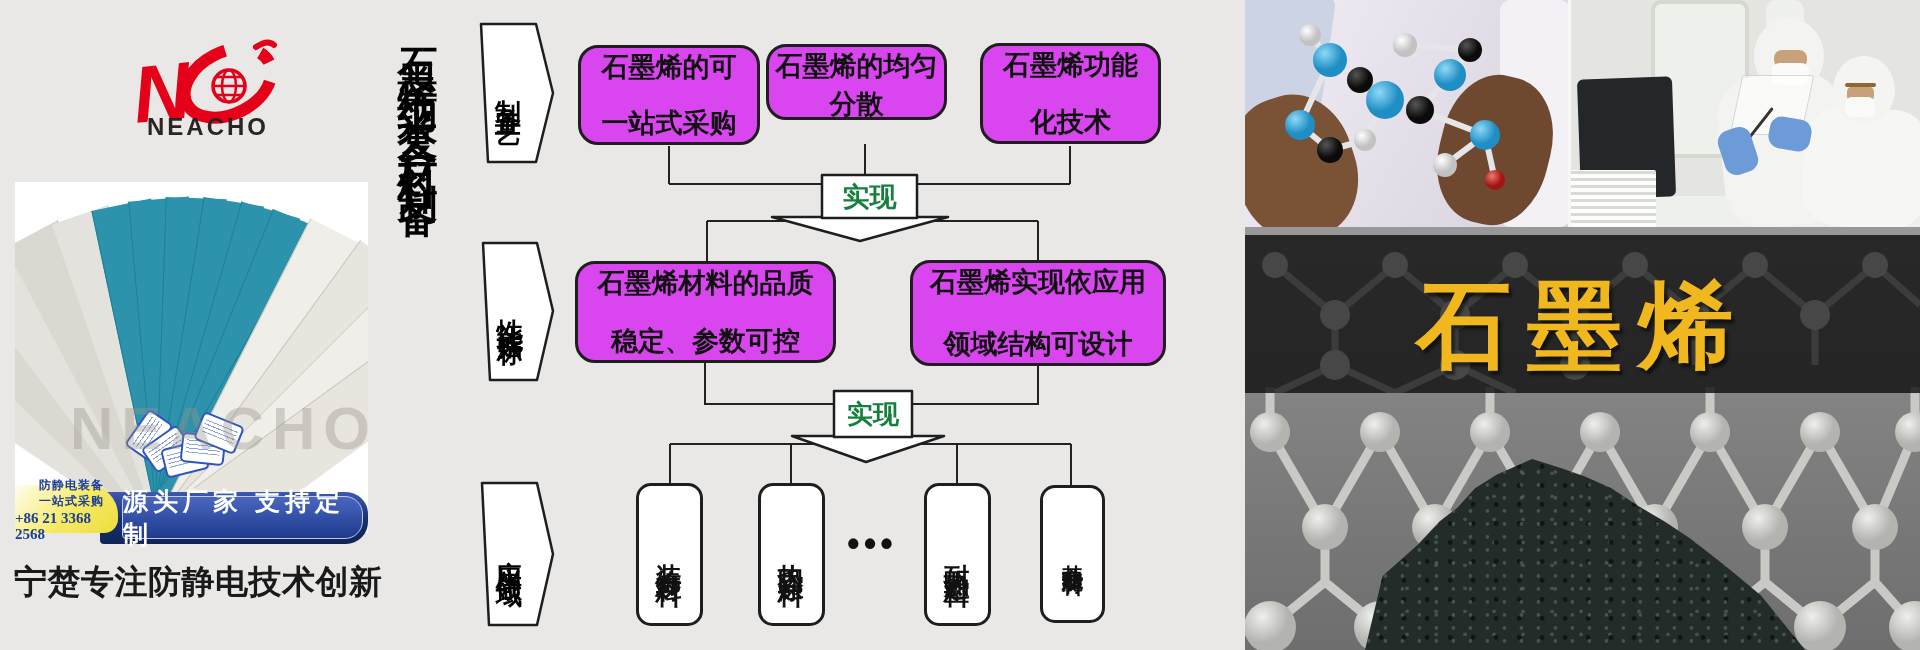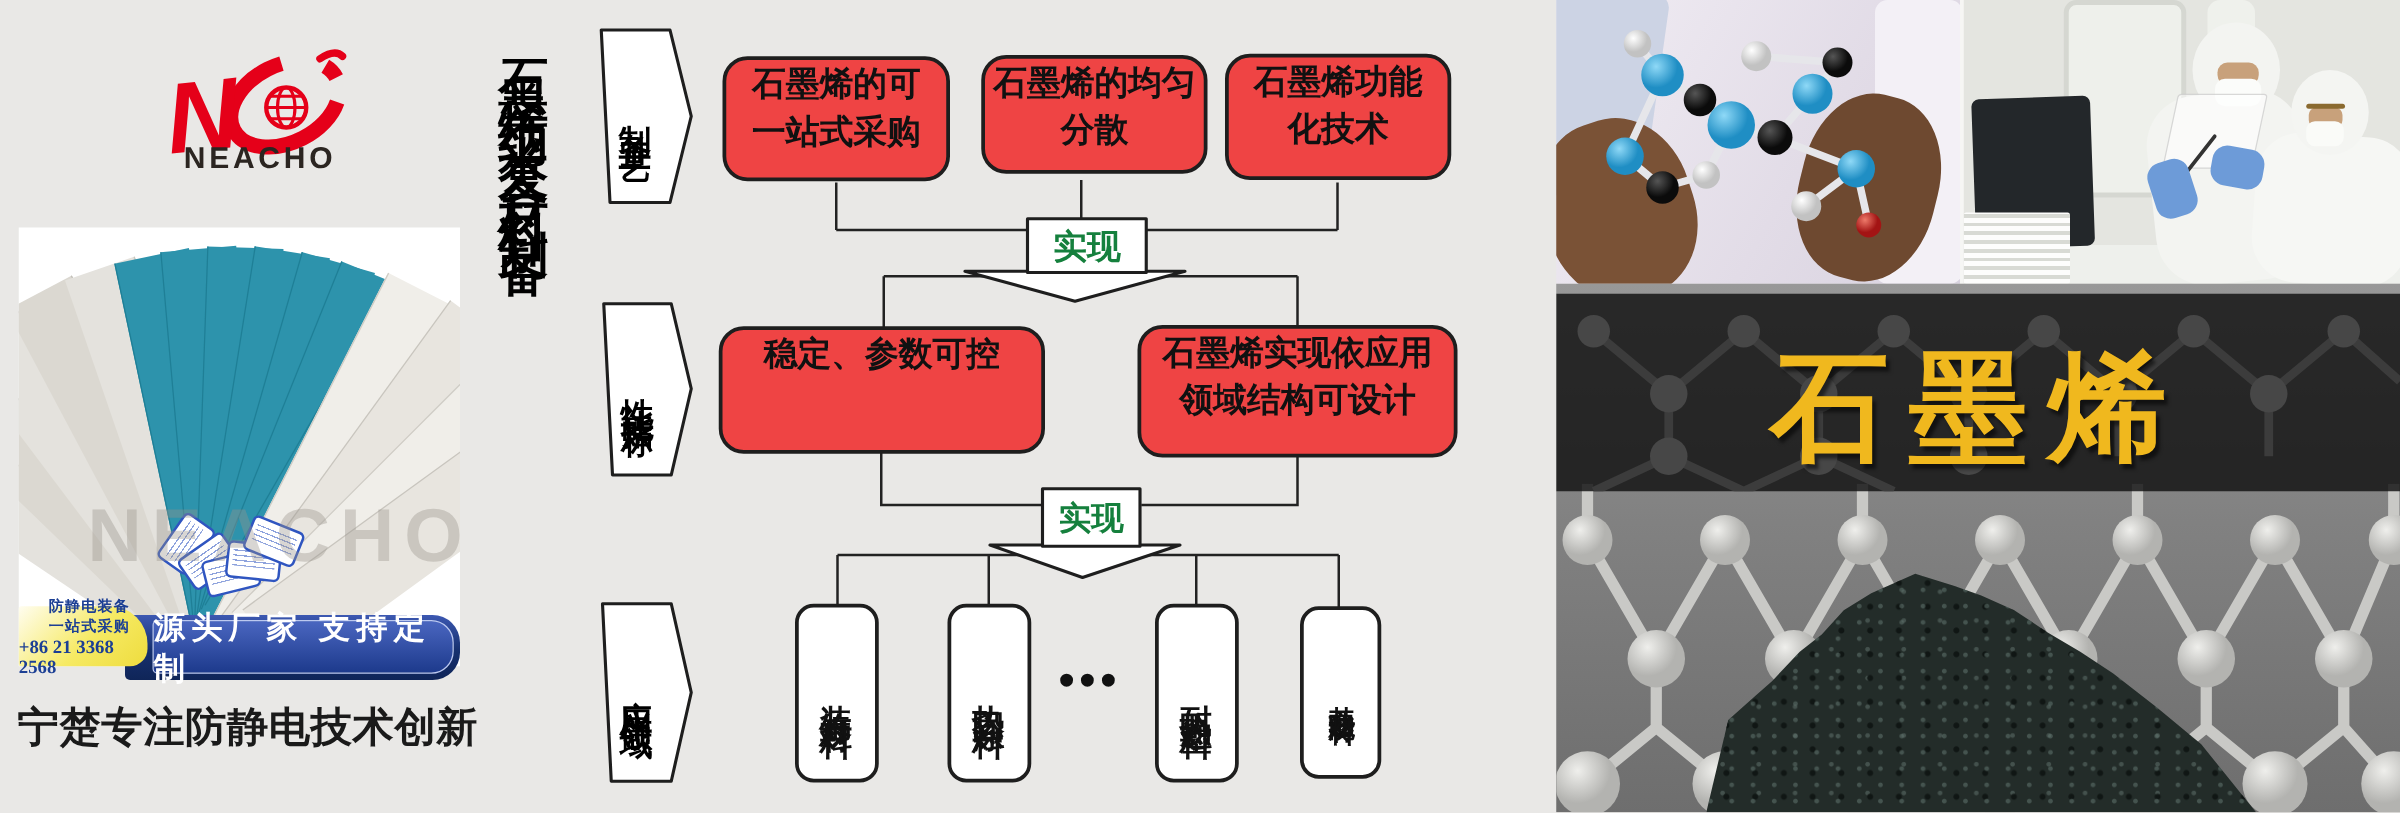--- a/index.html
+++ b/index.html
@@ -38,22 +38,22 @@
   .badge-phone{font-size:15px;margin-top:1px;letter-spacing:0;font-family:Liberation Serif, serif;}
   #tagline{left:14px;top:560px;width:380px;font-size:33px;font-weight:600;color:#1a1a1a;
            letter-spacing:0.5px;white-space:nowrap;}
 
   
   #vtitle{left:391px;top:16px;height:632px;writing-mode:vertical-rl;text-orientation:upright;
           font-size:40px;font-weight:700;color:#000;letter-spacing:15px;}
 
   
   #flow-svg{left:0;top:0;z-index:1;pointer-events:none;}
-  .fbox{position:absolute;box-sizing:border-box;background:#ef4444;border:3px solid #1e1e1e;
-        border-radius:20px;display:flex;flex-direction:column;align-items:center;justify-content:flex-start;
+  .fbox{position:absolute;box-sizing:border-box;background:#d946ef;border:3px solid #1e1e1e;
+        border-radius:20px;display:flex;flex-direction:column;align-items:center;justify-content:space-between;
         font-weight:700;color:#111;font-size:27px;line-height:38px;text-align:center;z-index:2;}
   .vbox{position:absolute;box-sizing:border-box;background:#fff;border:3px solid #1e1e1e;
         border-radius:15px;display:flex;align-items:center;justify-content:center;
         font-weight:700;color:#111;z-index:2;}
   .vtext{writing-mode:vertical-rl;text-orientation:upright;font-size:26px;letter-spacing:6px;}
   .stage-label{position:absolute;z-index:3;display:flex;align-items:center;justify-content:center;}
   .rib{position:absolute;z-index:3;display:flex;align-items:center;justify-content:center;
        font-weight:700;font-size:27px;color:#15803d;text-align:right;}
   #dots{left:836px;top:524px;width:72px;height:40px;display:flex;align-items:center;justify-content:center;
         font-size:36px;letter-spacing:4px;color:#111;z-index:2;font-weight:700;}
@@ -180,33 +180,34 @@
     <span class="vtext" style="letter-spacing:7px;font-weight:700;">性能指标</span>
     </div>
   <div class="stage-label abs" style="left:485px;top:485px;width:50px;height:138px;">
     <span class="vtext" style="letter-spacing:7px;font-weight:700;">应用领域</span>
     </div>
 
   <div class="fbox" style="left:578px;top:45px;width:182px;height:100px;">
     <div>石墨烯的可</div>
     <div>一站式采购</div>
   </div>
-  <div class="fbox" style="left:785px;top:44px;width:181px;height:95px;">
+  <div class="fbox" style="left:766px;top:44px;width:181px;height:76px;">
     <div>石墨烯的均匀</div>
     <div>分散</div>
   </div>
   <div class="fbox" style="left:980px;top:43px;width:181px;height:101px;">
     <div>石墨烯功能</div>
     <div>化技术</div>
   </div>
 
   <div class="rib" style="left:822px;top:177px;width:95px;height:40px;">实现</div>
   <div class="rib" style="left:834px;top:393px;width:78px;height:42px;font-size:26px;">实现</div>
 
   <div class="fbox" style="left:575px;top:261px;width:261px;height:102px;">
+    <div>石墨烯材料的品质</div>
     <div>稳定、参数可控</div>
   </div>
   <div class="fbox" style="left:910px;top:260px;width:256px;height:106px;">
     <div>石墨烯实现依应用</div>
     <div>领域结构可设计</div>
   </div>
 
   <div class="vbox" style="left:636px;top:483px;width:67px;height:143px;">
     <span class="vtext">装饰材料</span>
     </div>

